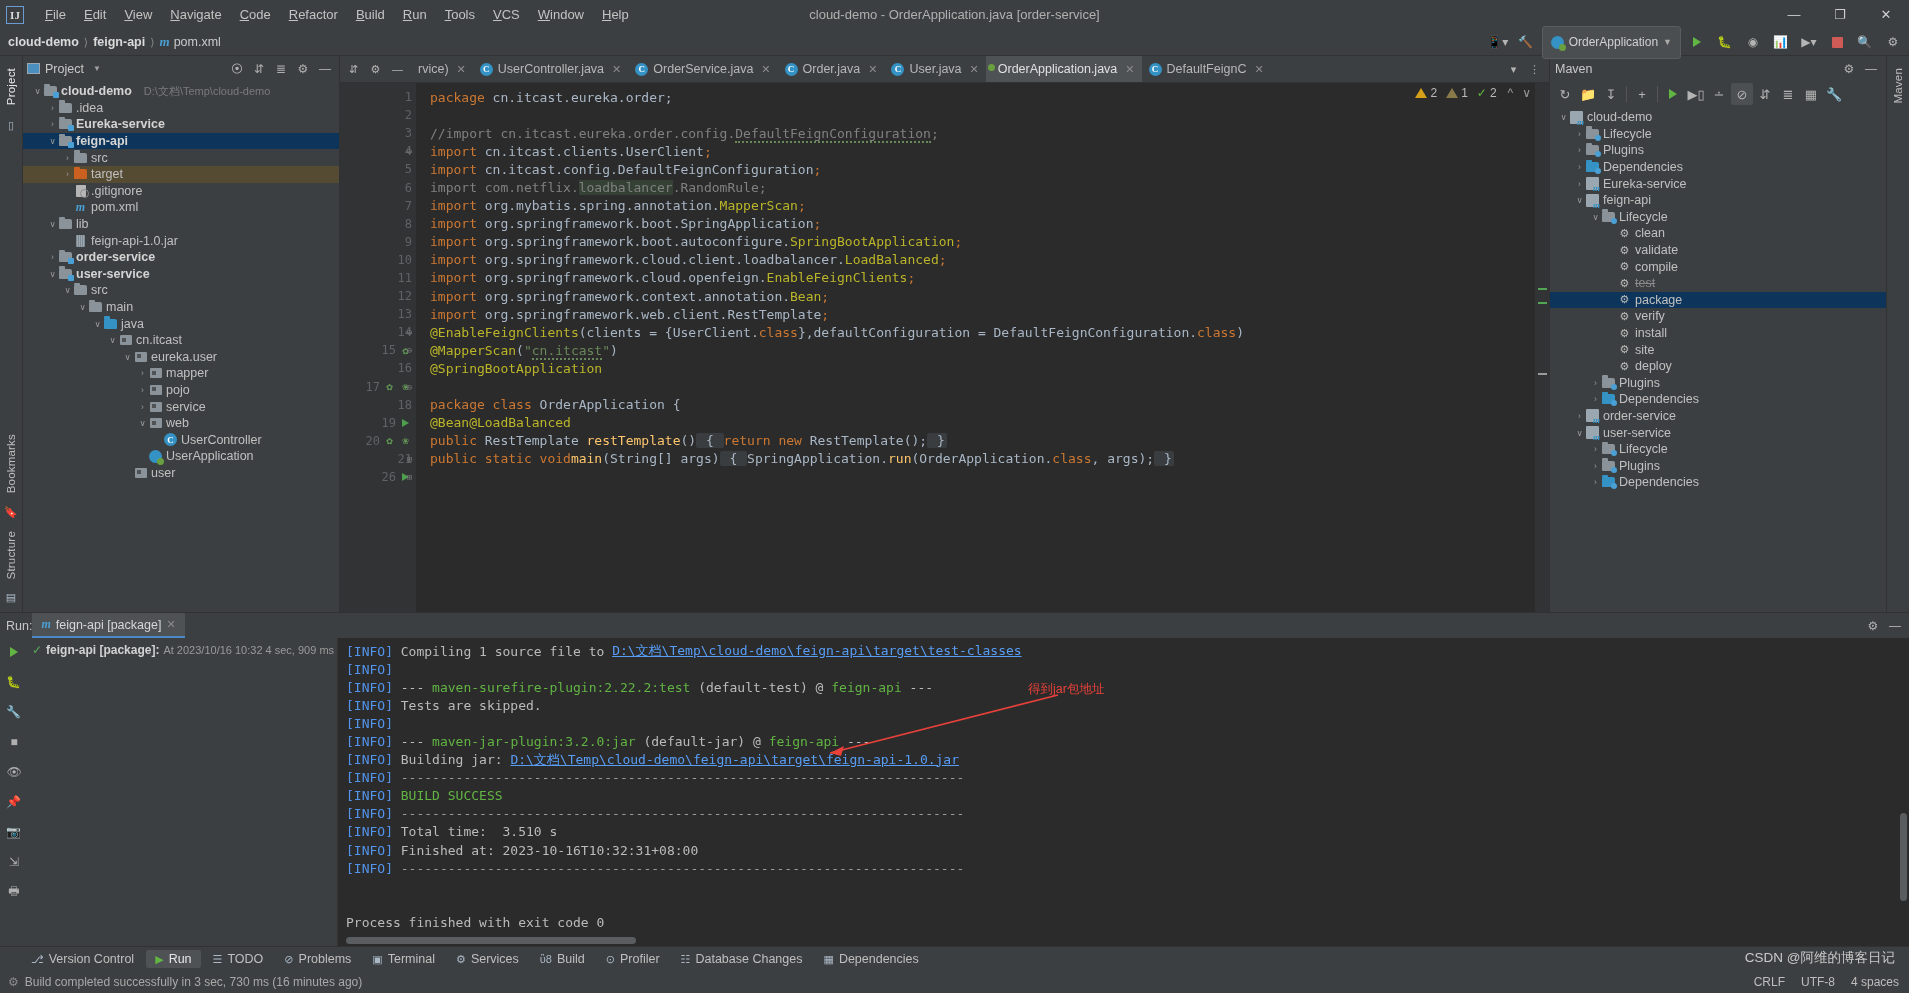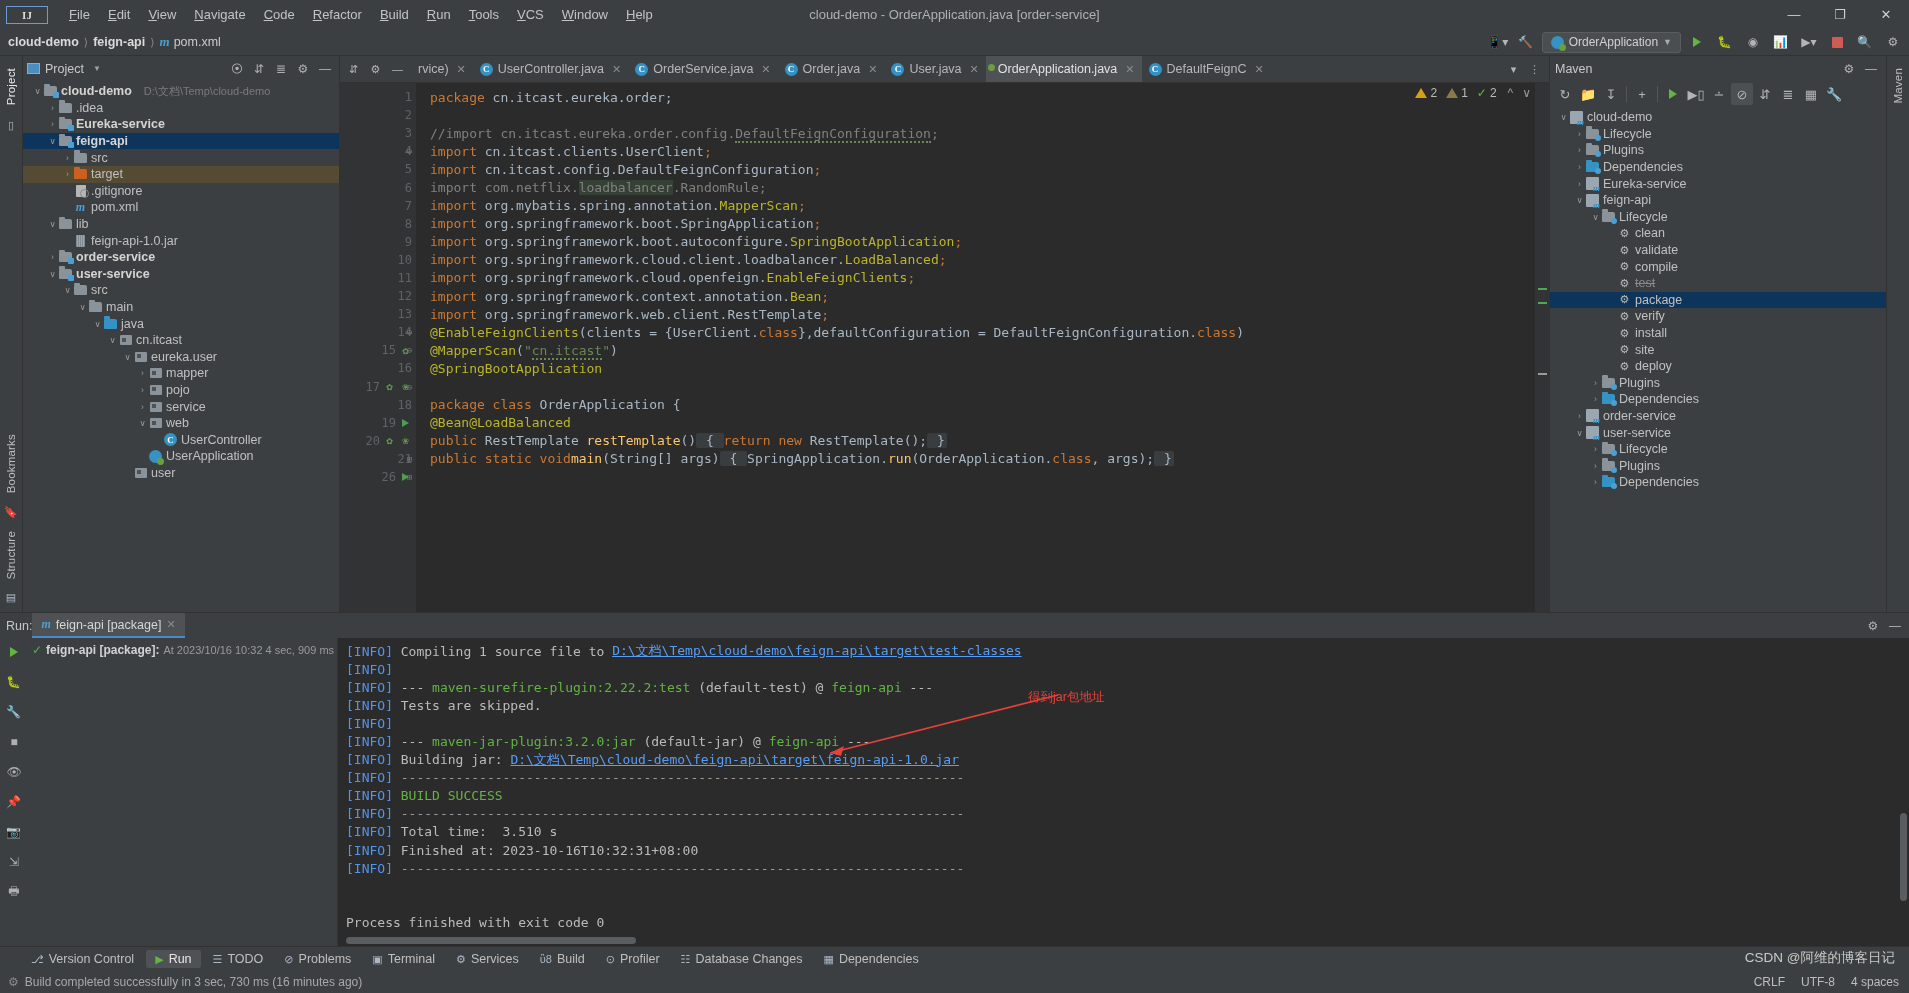--- a/index.html
+++ b/index.html
@@ -12,21 +12,21 @@
     overflow: hidden;
   }
   .app { position: relative; width: 1909px; height: 993px; display: flex; flex-direction: column; }
 
   
   .menubar {
     height: 29px; background: #3c3f41; display: flex; align-items: center;
     padding-left: 6px; flex: 0 0 29px; position: relative;
   }
   .ij-logo {
-    width: 42px; height: 18px; border: 1px solid #6b9bd2; color: #dcdcdc;
+    width: 18px; height: 18px; border: 1px solid #6b9bd2; color: #dcdcdc;
     display: flex; align-items: center; justify-content: center;
     font-size: 11px; font-weight: bold; font-family: "Liberation Serif", serif;
     margin-right: 12px; background: #3c3f41;
   }
   .menu-item {
     padding: 3px 9px; font-size: 13px; color: #c3c3c3; cursor: default;
   }
   .menu-item u { text-decoration: underline; }
   .win-title {
     position: absolute; left: 0; right: 0; text-align: center;
@@ -50,21 +50,21 @@
     color: #4a9fd4; font-style: italic; font-weight: bold; font-family: "Liberation Serif", serif;
     margin-right: 4px; font-size: 13px;
   }
   .navbar-right { position: absolute; right: 4px; display: flex; align-items: center; gap: 4px; }
   .tb-icon {
     width: 24px; height: 22px; display: flex; align-items: center; justify-content: center;
     color: #b4b4b4; font-size: 12px; border-radius: 2px;
   }
   .run-config {
     display: flex; align-items: center; gap: 5px; background: #4a4e50;
-    border: 1px solid #5a5d5f; border-radius: 3px; height: 21px; padding: 0 8px;
+    border: 1px solid #5a5d5f; border-radius: 3px; height: 33px; padding: 0 8px;
     font-size: 12px; color: #d0d0d0; min-width: 136px;
   }
   .green-tri {
     width: 0; height: 0; border-left: 8px solid #62b543;
     border-top: 5px solid transparent; border-bottom: 5px solid transparent;
   }
   .red-sq { width: 11px; height: 11px; background: #cf5b56; border-radius: 1px; }
 
   
   .main { flex: 1 1 auto; display: flex; min-height: 0; }
@@ -1126,21 +1126,21 @@
           <div class="coline"><span class="info">[INFO]</span><span> Building jar: </span><span class="lnk">D:\文档\Temp\cloud-demo\feign-api\target\feign-api-1.0.jar</span></div>
           <div class="coline"><span class="info">[INFO]</span><span class="dash"> ------------------------------------------------------------------------</span></div>
           <div class="coline"><span class="info">[INFO]</span><span class="grn"> BUILD SUCCESS</span></div>
           <div class="coline"><span class="info">[INFO]</span><span class="dash"> ------------------------------------------------------------------------</span></div>
           <div class="coline"><span class="info">[INFO]</span><span> Total time:  3.510 s</span></div>
           <div class="coline"><span class="info">[INFO]</span><span> Finished at: 2023-10-16T10:32:31+08:00</span></div>
           <div class="coline"><span class="info">[INFO]</span><span class="dash"> ------------------------------------------------------------------------</span></div>
           <div class="coline"><span></span></div>
           <div class="coline"><span></span></div>
           <div class="coline"><span>Process finished with exit code 0</span></div>
-          <div class="annot-text" id="annot-label" style="left:690px;top:51px">得到jar包地址</div>
+          <div class="annot-text" id="annot-label" style="left:690px;top:43px">得到jar包地址</div>
           <svg id="annot-arrow" style="position:absolute;left:480px;top:52px;pointer-events:none;z-index:9" width="245" height="73">
           <line x1="240" y1="5" x2="12" y2="63" stroke="#e8413a" stroke-width="1.6"></line>
           <polygon points="12,63 26,56 23,66" fill="#e8413a"></polygon>
         </svg>
         </div>
     </div>
   </div>
 
   <div class="toolwin-bar" id="toolwin-bar">
       <div class="tw">

